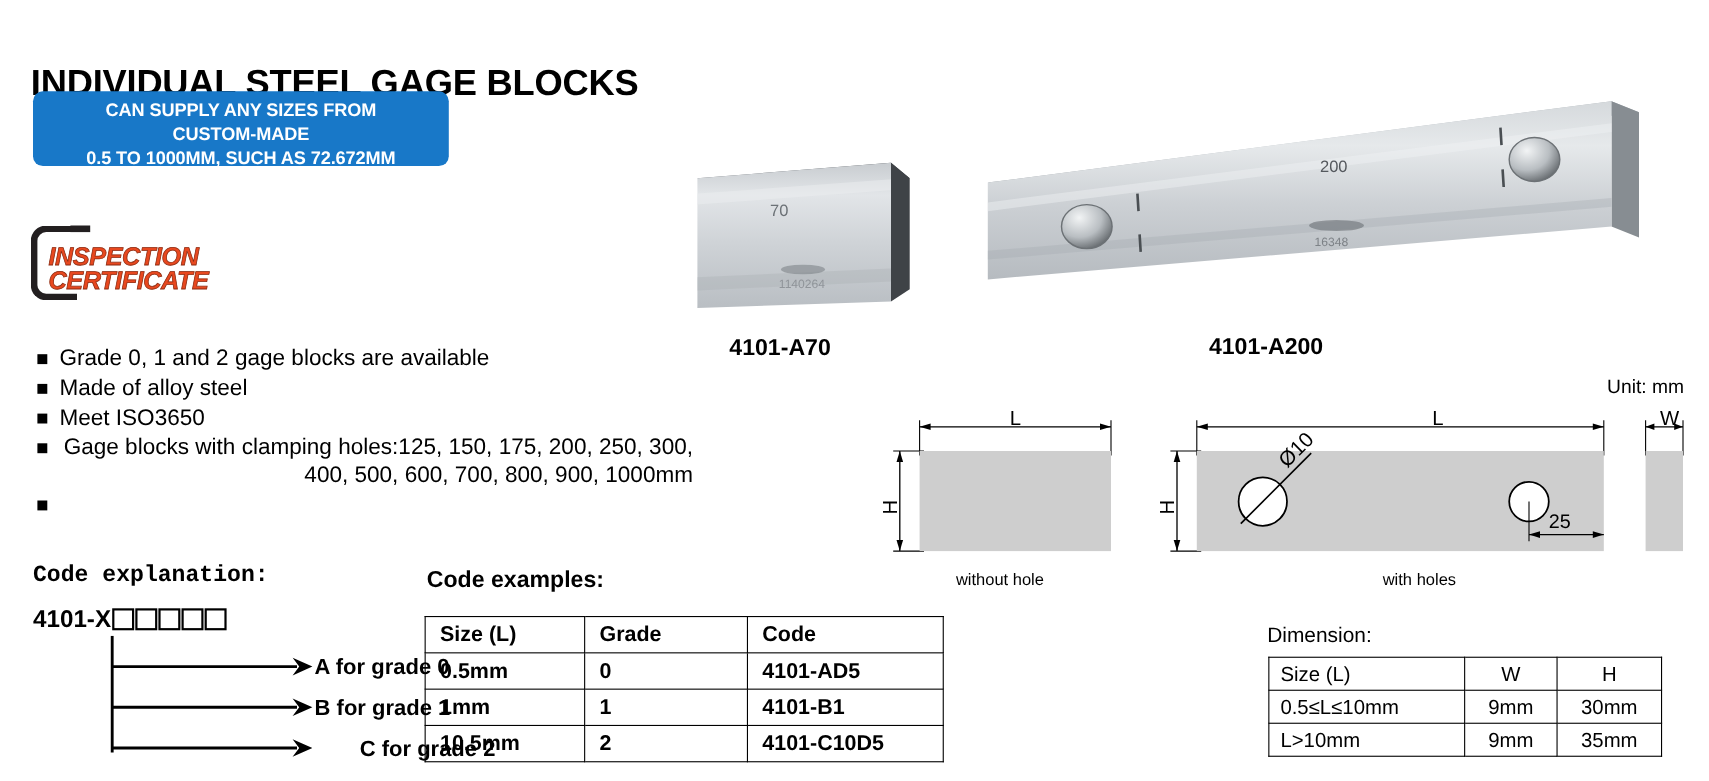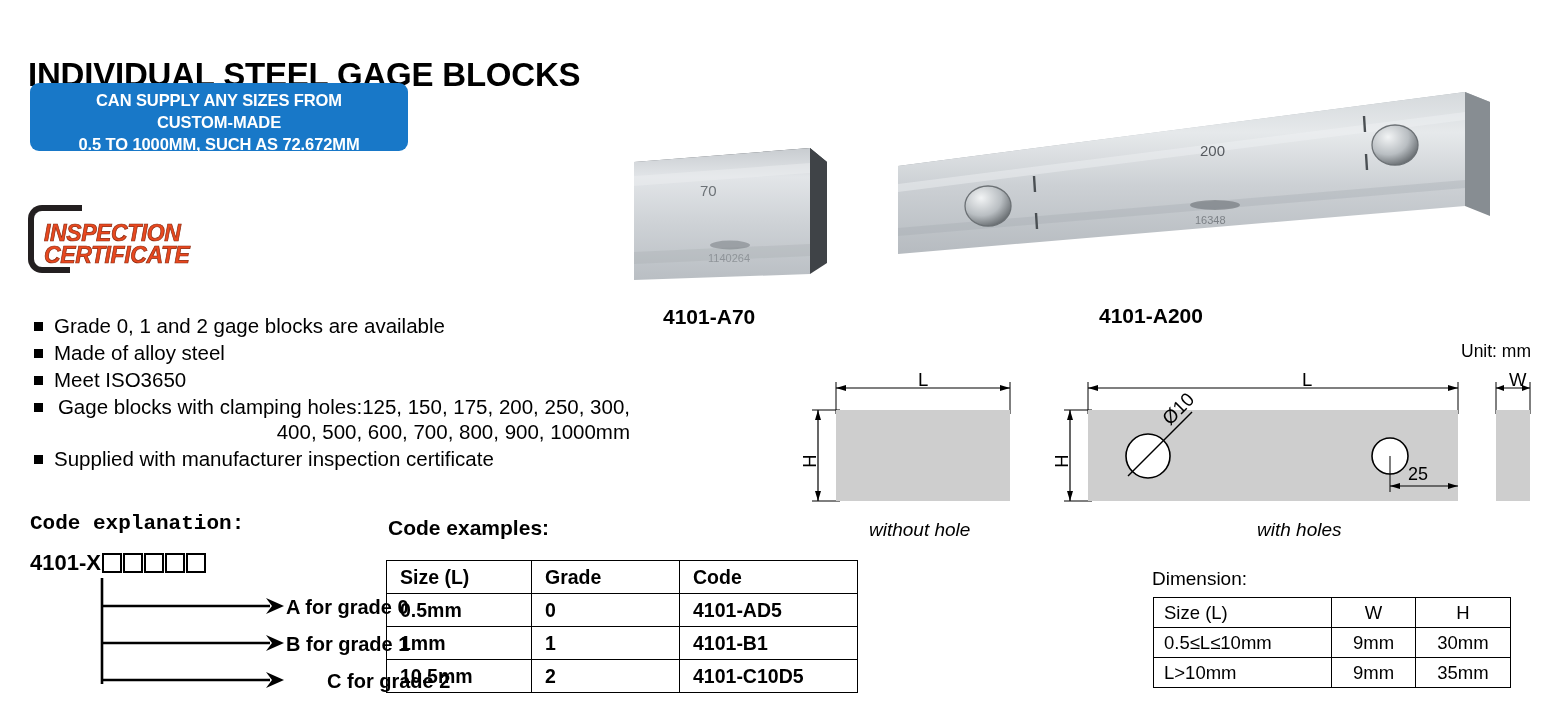--- a/index.html
+++ b/index.html
@@ -135,21 +135,21 @@
   }
 
   
   .photo-caption {
     position: absolute; font-size: 21px; font-weight: bold; white-space: nowrap;
   }
   .pc-small { left: 663px; top: 305px; }
   .pc-large { left: 1099px; top: 304px; }
 
   
-  .draw-caption { position: absolute; font-size: 19px; white-space: nowrap; font-style: italic; }
+  .draw-caption { position: absolute; font-size: 15px; white-space: nowrap; }
   .dc-left  { left: 869px;  top: 519px; }
   .dc-right { left: 1257px; top: 519px; }
 
   
   .dim-letter { position: absolute; font-size: 18.5px; font-weight: normal; }
   .dim-letter.rot { transform: rotate(-90deg); transform-origin: center center; }
 
   svg { display: block; }
   .photo-svg { position: absolute; }
 </style>
@@ -186,21 +186,20 @@
     <div class="feat-row">
       <span class="feat-bullet"></span>
       <span class="feat-text">Meet ISO3650</span>
     </div>
     <div class="feat-row">
       <span class="feat-bullet"></span>
       <span class="feat-text">Gage blocks with clamping holes:125, 150, 175, 200, 250, 300, 400, 500, 600, 700, 800, 900, 1000mm</span>
     </div>
     <div class="feat-row">
       <span class="feat-bullet"></span>
-      <span class="feat-text">Supplied with manufacturer inspection certificate</span>
     </div>
   </div>
 
   <div class="code-exp-title">Code explanation:</div>
 
   <div class="code-pattern">
     <span class="cp-text">4101-X</span>
     <span class="cp-box"></span>
     <span class="cp-box"></span>
     <span class="cp-box"></span>

